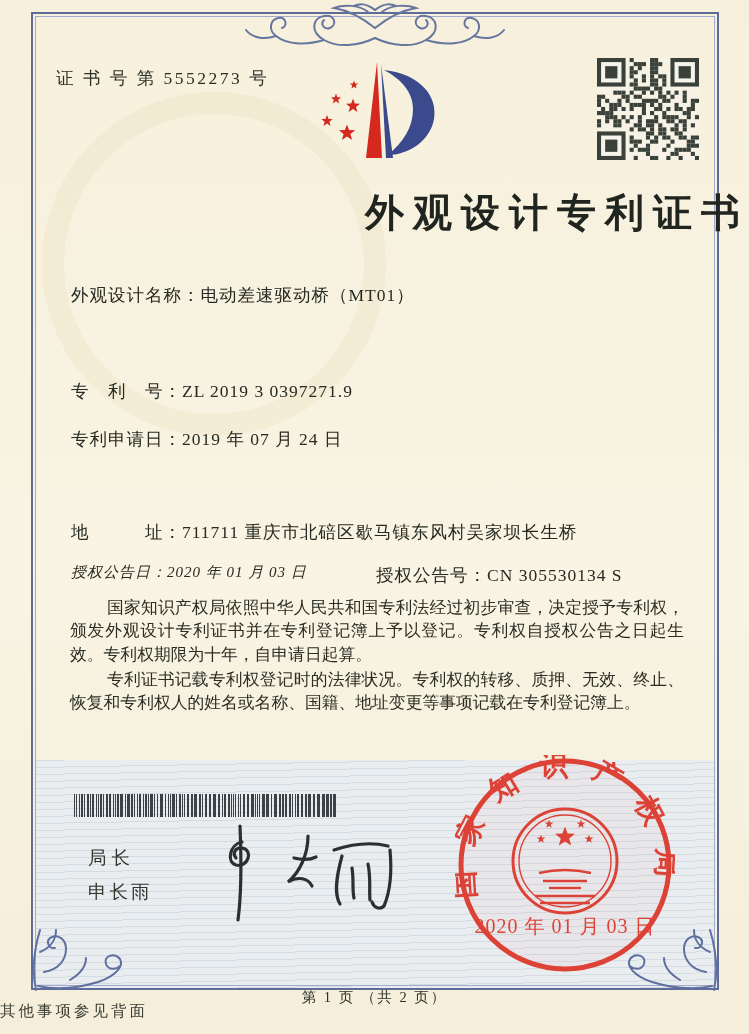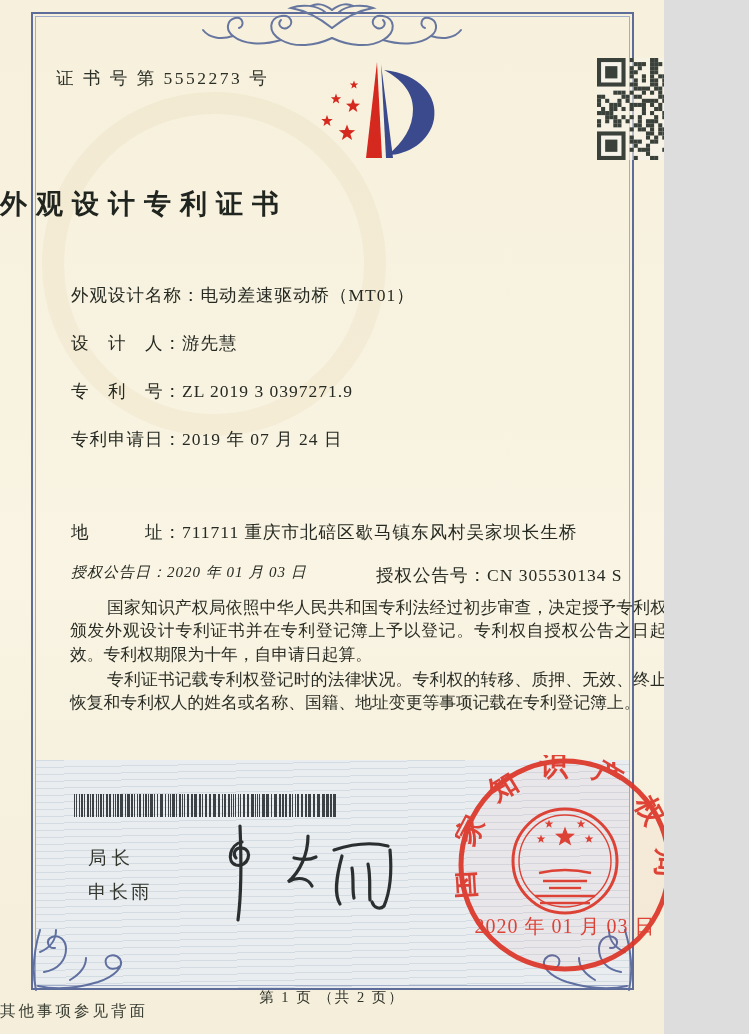--- a/index.html
+++ b/index.html
@@ -1,33 +1,33 @@
 <!DOCTYPE html>
 <html><head>
 <meta charset="utf-8">
 <style>
   html,body{margin:0;padding:0;background:#ddd;}
   .sheet{
-    position:relative;width:664px;height:1034px;overflow:hidden;
+    position:relative;width:749px;height:1034px;overflow:hidden;
     background:linear-gradient(180deg,#f6f0dc 0%,#f9f4e3 55%,#f4eeda 100%);
     font-family:"Liberation Serif","DejaVu Serif",serif;color:#262a22;
   }
   .frame{position:absolute;left:31px;right:30px;top:12px;bottom:44px;border:2px solid #5d6c99;}
   .frame-inner{position:absolute;inset:2px;border:1px solid #a2accb;}
   .waves{
     position:absolute;left:35px;right:34px;top:760px;height:228px;
     background-color:#e9edf0;
     background-image:repeating-linear-gradient(179deg,rgba(125,148,174,.20) 0 1px,rgba(255,255,255,0) 1px 7px);
   }
   .watermark{position:absolute;left:42px;top:92px;width:300px;height:300px;border-radius:50%;
     border:22px solid rgba(222,202,156,.16);}
   .cert-no{position:absolute;left:56px;top:66px;font-size:17.5px;letter-spacing:2.5px;color:#2c2f26;}
   .logo{position:absolute;left:300px;top:46px;}
   .qr{position:absolute;left:597px;top:58px;}
-  .title{position:absolute;left:0;right:0;top:186px;text-align:left;font-size:27px;font-weight:bold;
+  .title{position:absolute;left:0;right:0;top:186px;text-align:right;font-size:39px;font-weight:bold;
     letter-spacing:9px;color:#20251f;}
   .field{position:absolute;left:71px;font-size:17.5px;letter-spacing:1px;white-space:nowrap;}
   .f0{top:283px}.f1{top:331px}.f2{top:379px}.f3{top:427px}.f4{top:474px}.f5{top:520px}
   .grant-a{position:absolute;left:71px;top:563px;font-size:15px;letter-spacing:1px;font-style:italic;}
   .grant-b{position:absolute;left:376px;top:563px;font-size:17.5px;letter-spacing:1px;}
   .para{position:absolute;left:70px;width:614px;font-size:16.8px;line-height:23.4px;
     text-align:justify;text-indent:2.2em;color:#2a2d24;}
   .p0{top:596px}.p1{top:668px}
   .barcode{position:absolute;left:74px;top:794px;}
   .signer-title{position:absolute;left:88px;top:845px;font-size:18.5px;letter-spacing:5px;color:#33362c;}
@@ -310,21 +310,20 @@
         <rect x="80" y="8" width="12" height="12" fill="#39413a"></rect>
         <rect x="0" y="72" width="28" height="28" fill="#39413a"></rect>
         <rect x="4" y="76" width="20" height="20" fill="#f6f3ea"></rect>
         <rect x="8" y="80" width="12" height="12" fill="#39413a"></rect>
       </g>
   </svg>
 
   <div class="title">外观设计专利证书</div>
 
   <div class="field f0"><span>外观设计名称：</span><span>电动差速驱动桥（MT01）</span></div>
-  <div class="field f1"><span>设　计　人：</span><span>游先慧</span></div>
   <div class="field f2"><span>专　利　号：</span><span>ZL 2019 3 0397271.9</span></div>
   <div class="field f3"><span>专利申请日：</span><span>2019 年 07 月 24 日</span></div>
   <div class="field f5"><span>地　　　址：</span><span>711711 重庆市北碚区歇马镇东风村吴家坝长生桥</span></div>
 
   <div class="grant-a"><span>授权公告日：</span><span>2020 年 01 月 03 日</span></div>
   <div class="grant-b"><span>授权公告号：</span><span>CN 305530134 S</span></div>
 
   <div class="para p1">专利证书记载专利权登记时的法律状况。专利权的转移、质押、无效、终止、恢复和专利权人的姓名或名称、国籍、地址变更等事项记载在专利登记簿上。</div>
   <div class="para p0">国家知识产权局依照中华人民共和国专利法经过初步审查，决定授予专利权，颁发外观设计专利证书并在专利登记簿上予以登记。专利权自授权公告之日起生效。专利权期限为十年，自申请日起算。</div>
 

